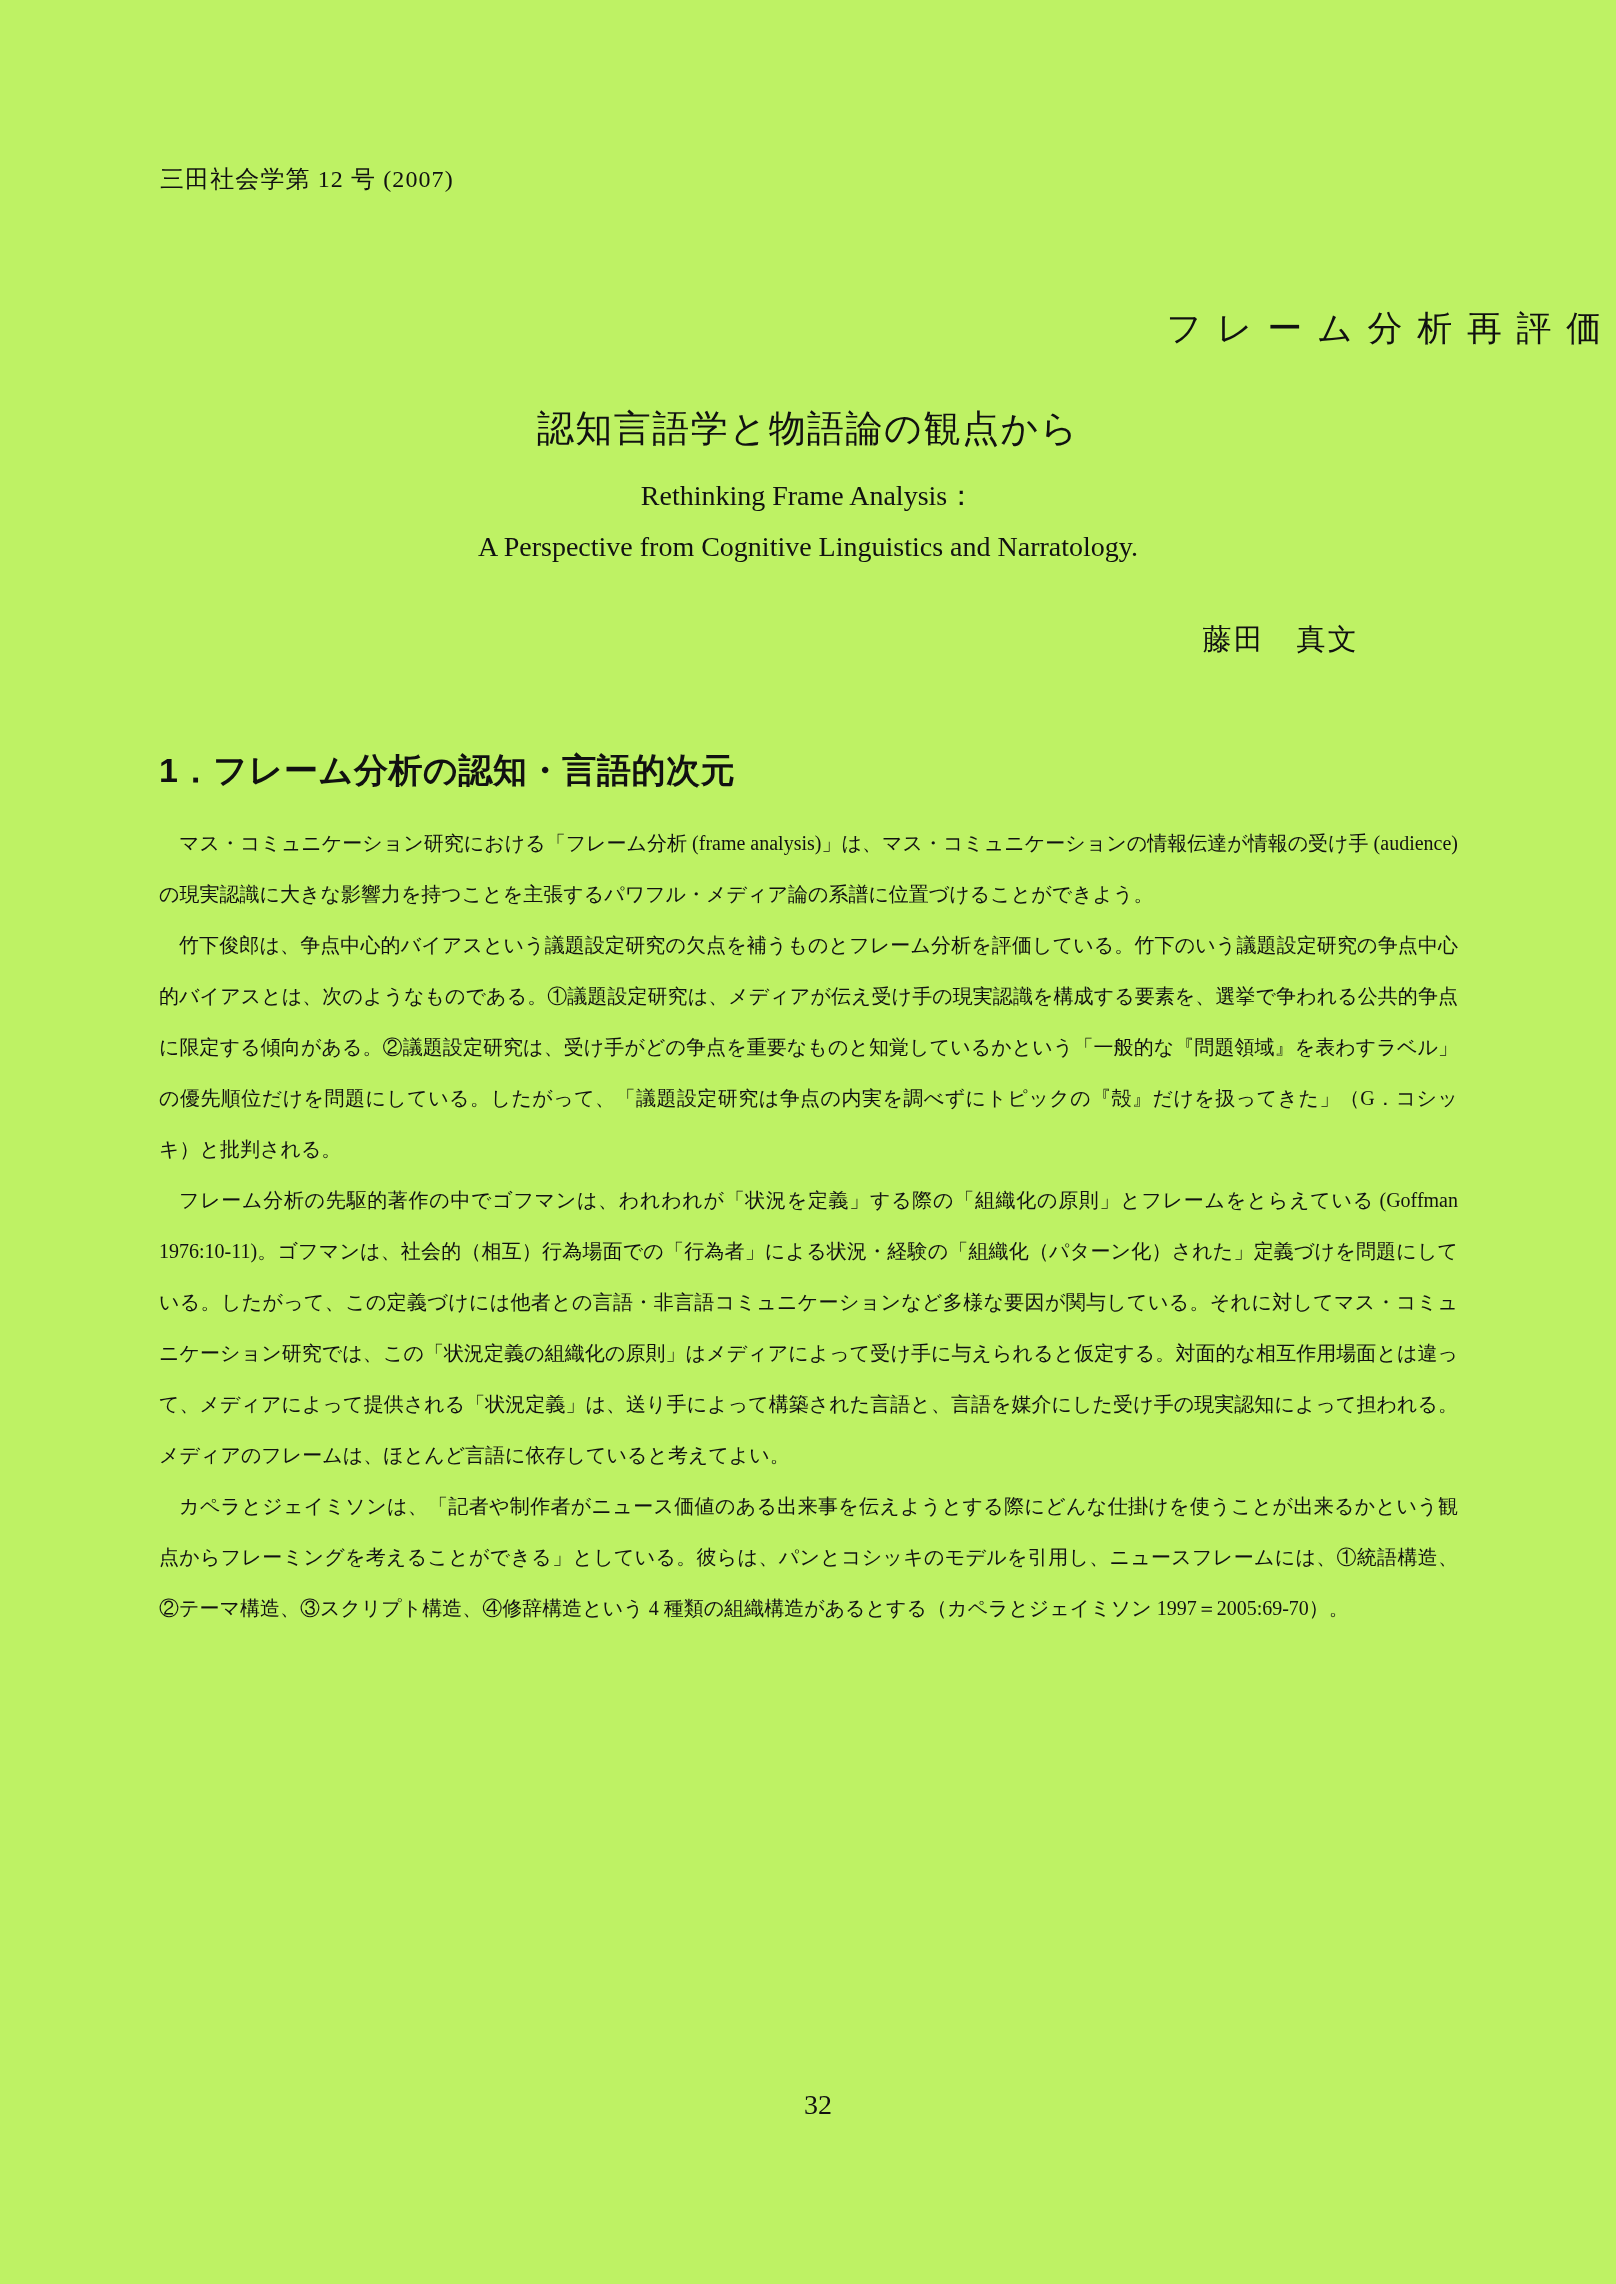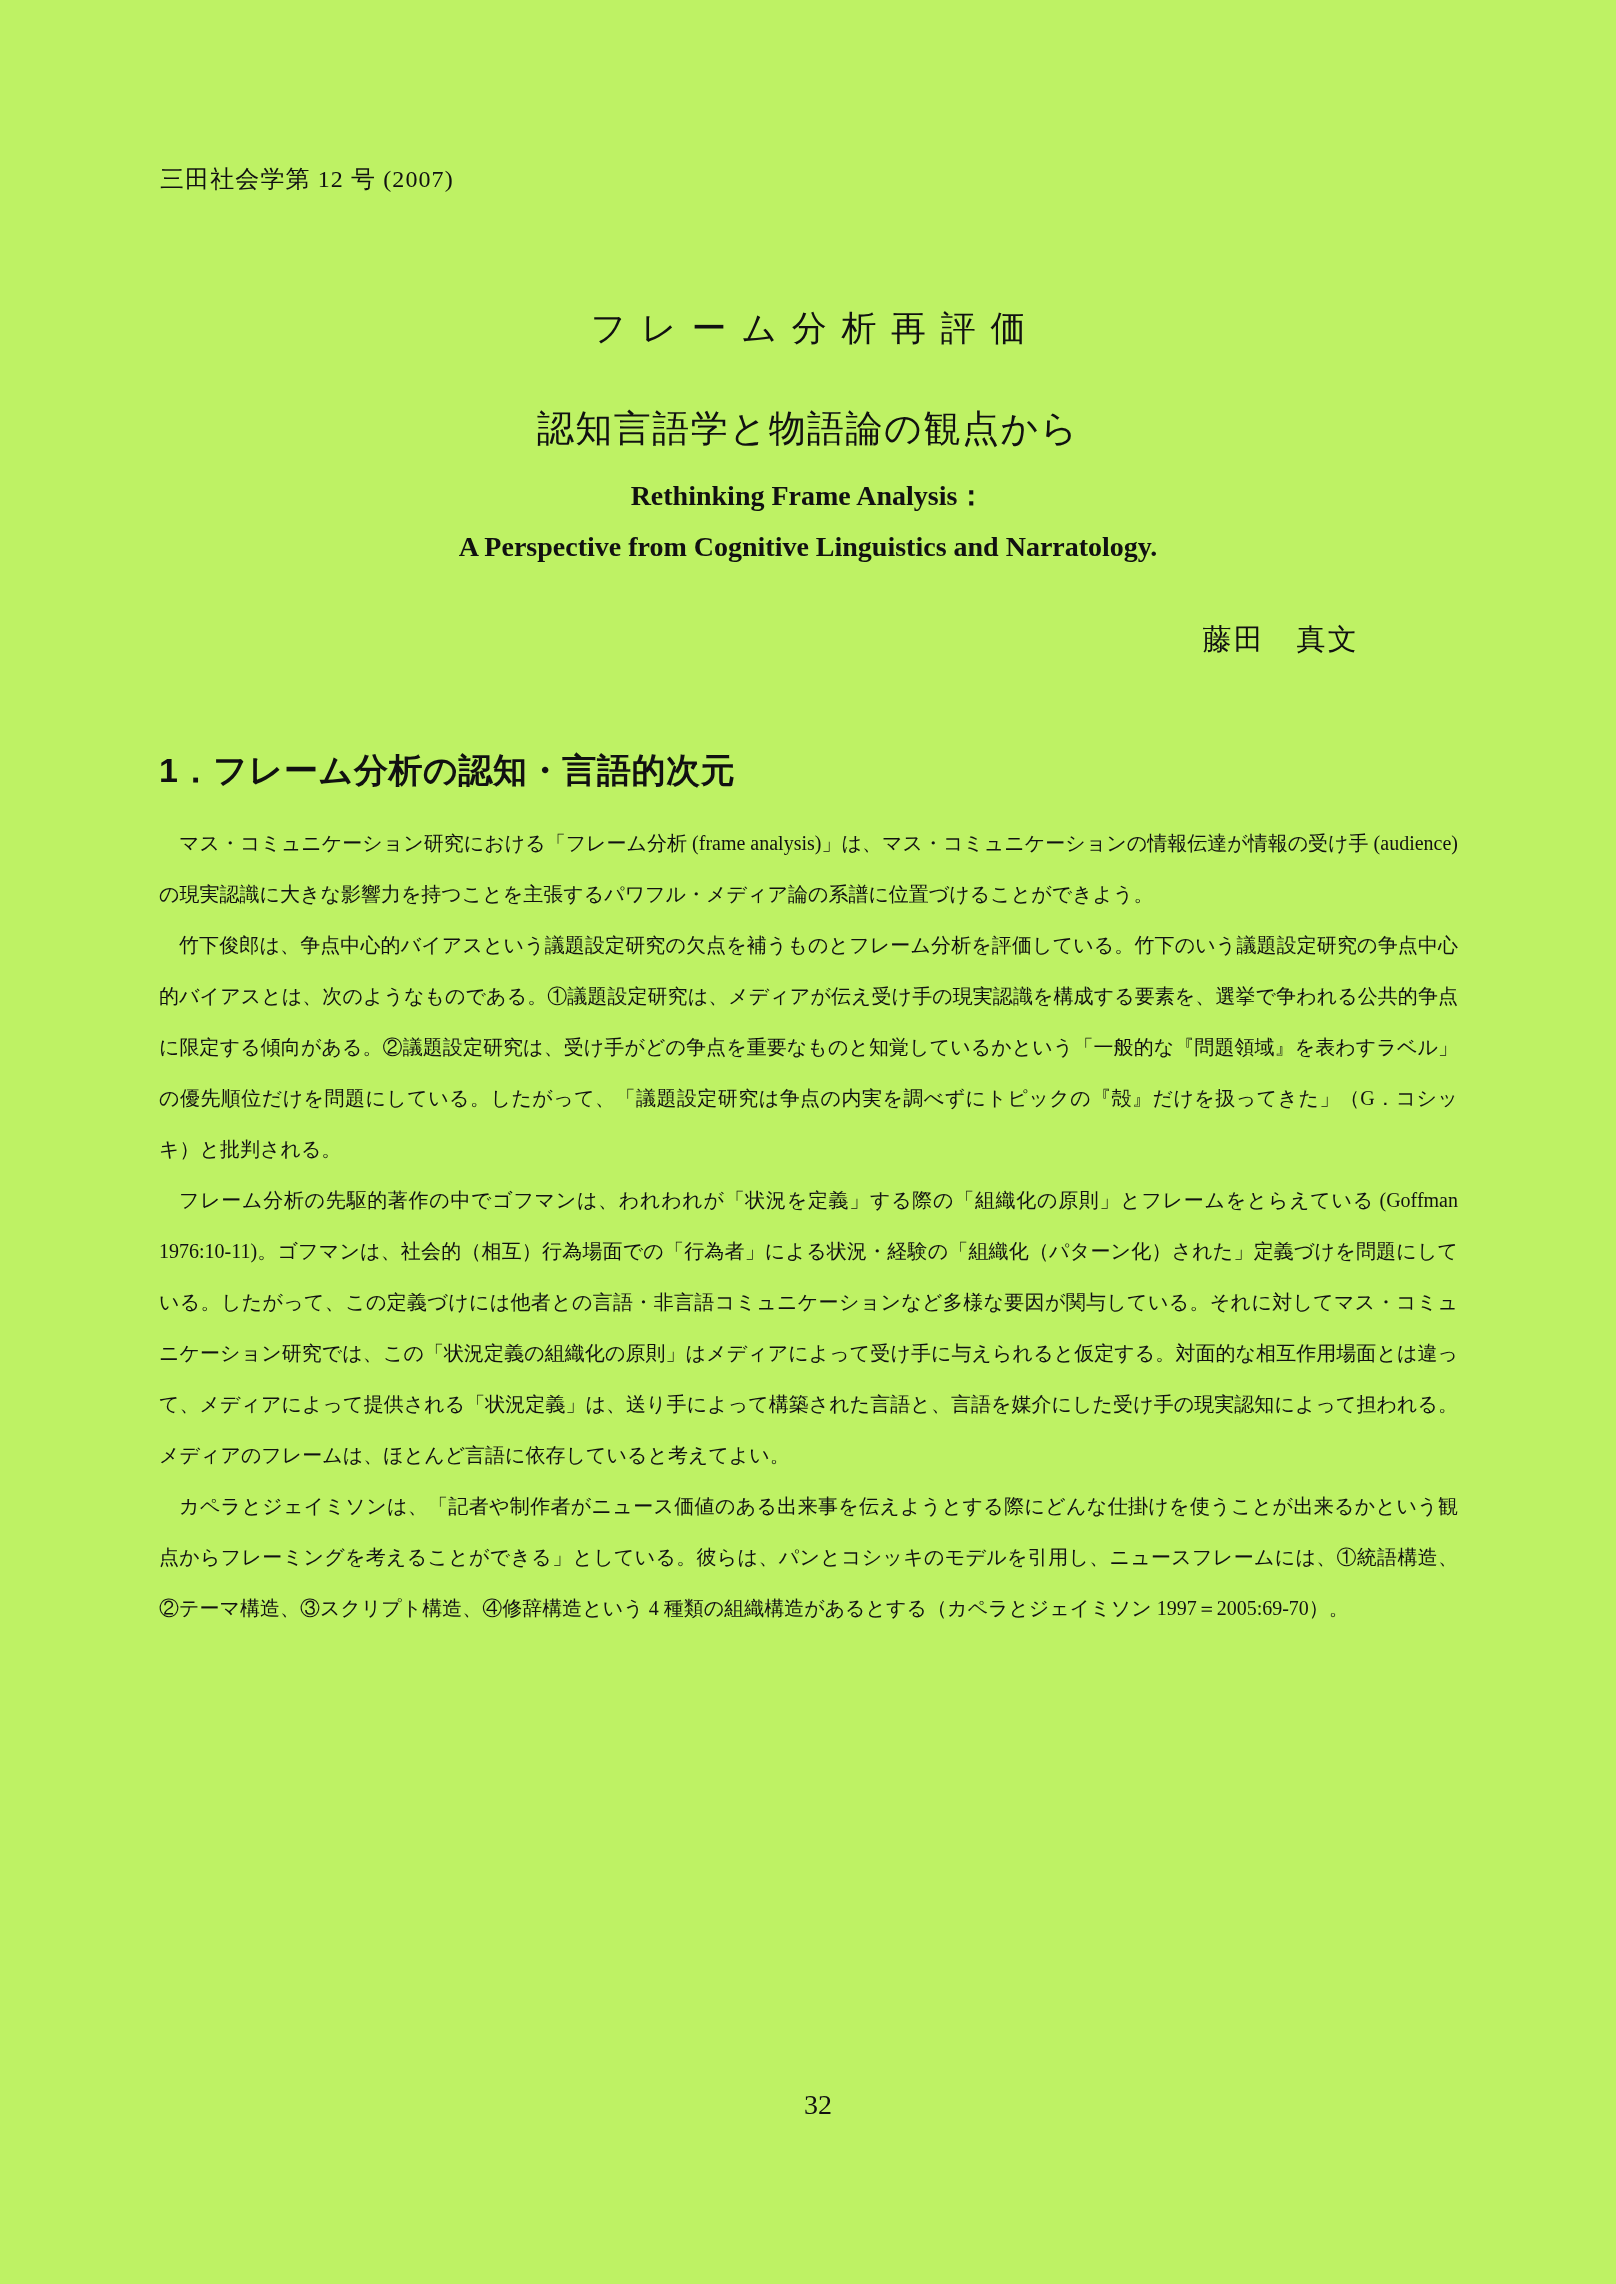--- a/index.html
+++ b/index.html
@@ -31,31 +31,32 @@
     top: 305px;
     width: 100%;
     text-align: center;
   }
   .title-ja {
     font-size: 35px;
     letter-spacing: 0.42em;
     margin: 0 0 52px 0;
     font-weight: normal;
     text-indent: 0.42em; 
+    text-align: right;
   }
   .subtitle-ja {
     font-size: 37px;
     letter-spacing: 0.04em;
     margin: 0 0 22.6px 0;
     font-weight: normal;
   }
   .title-en {
     font-size: 28px;
     margin: 0 0 16px 0;
-    font-weight: bold;
+    font-weight: normal;
   }
   .author {
     position: absolute;
     top: 620px;
     right: 257px;
     font-size: 29px;
     letter-spacing: 2.3px;
     white-space: nowrap;
   }
   .body-block {

